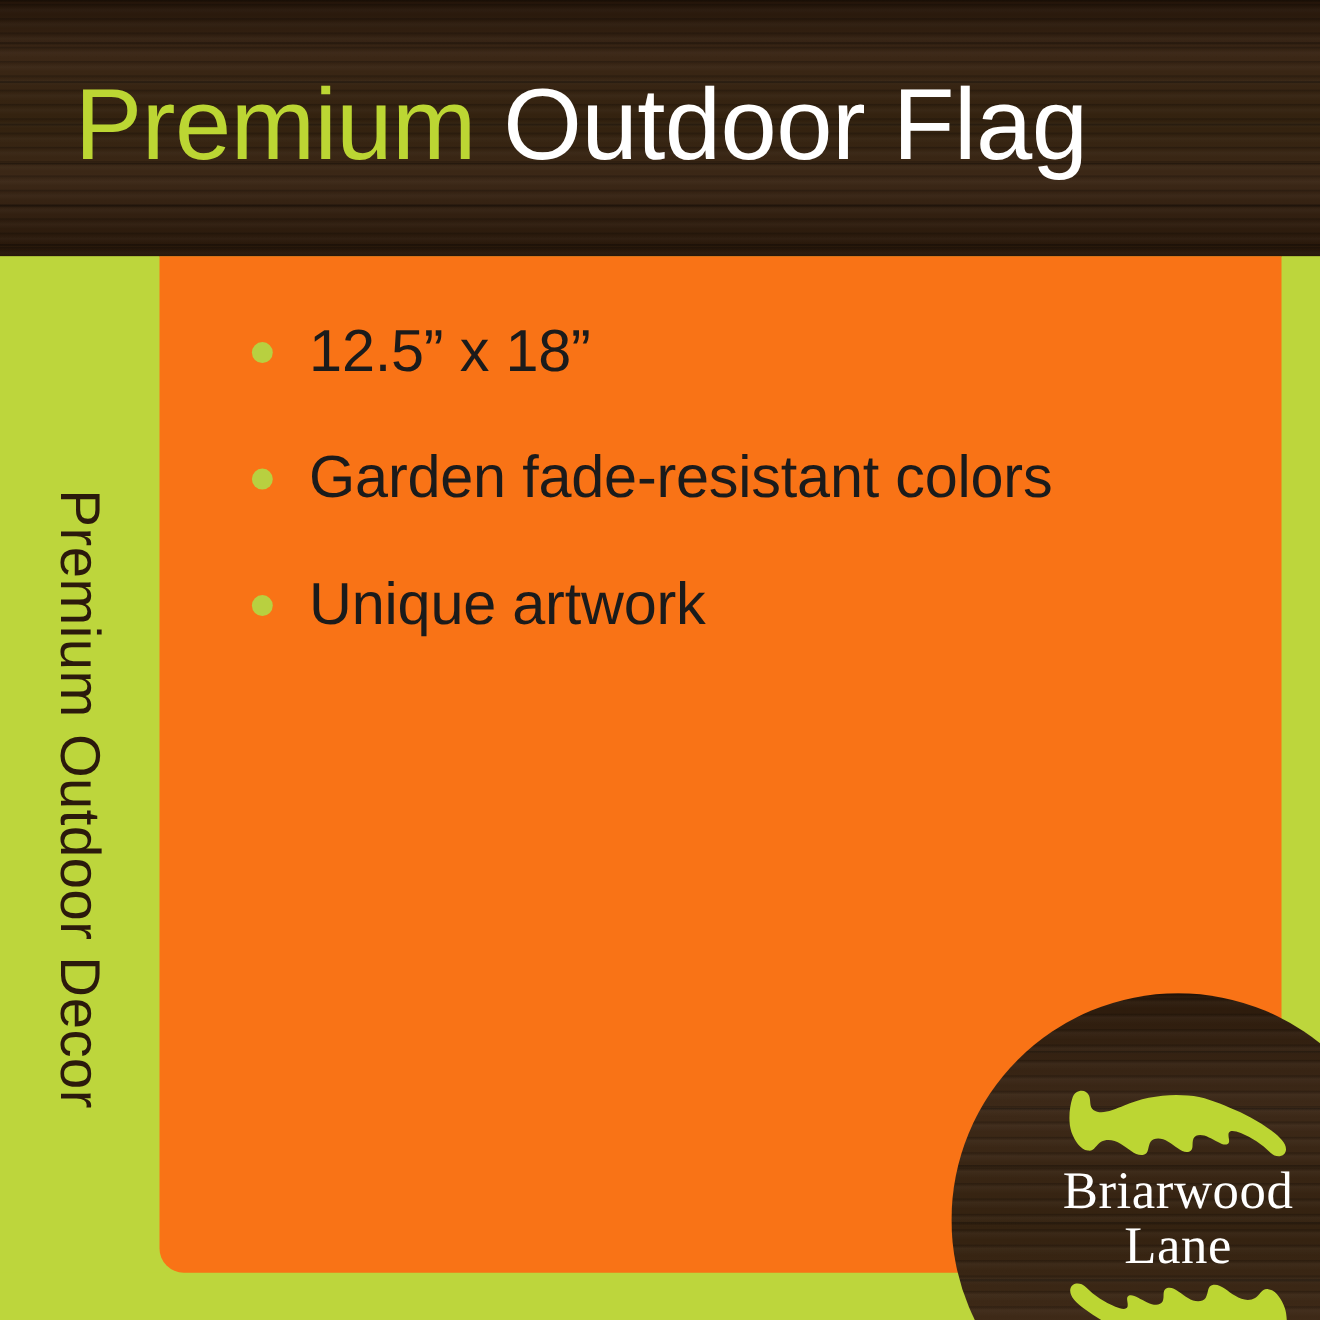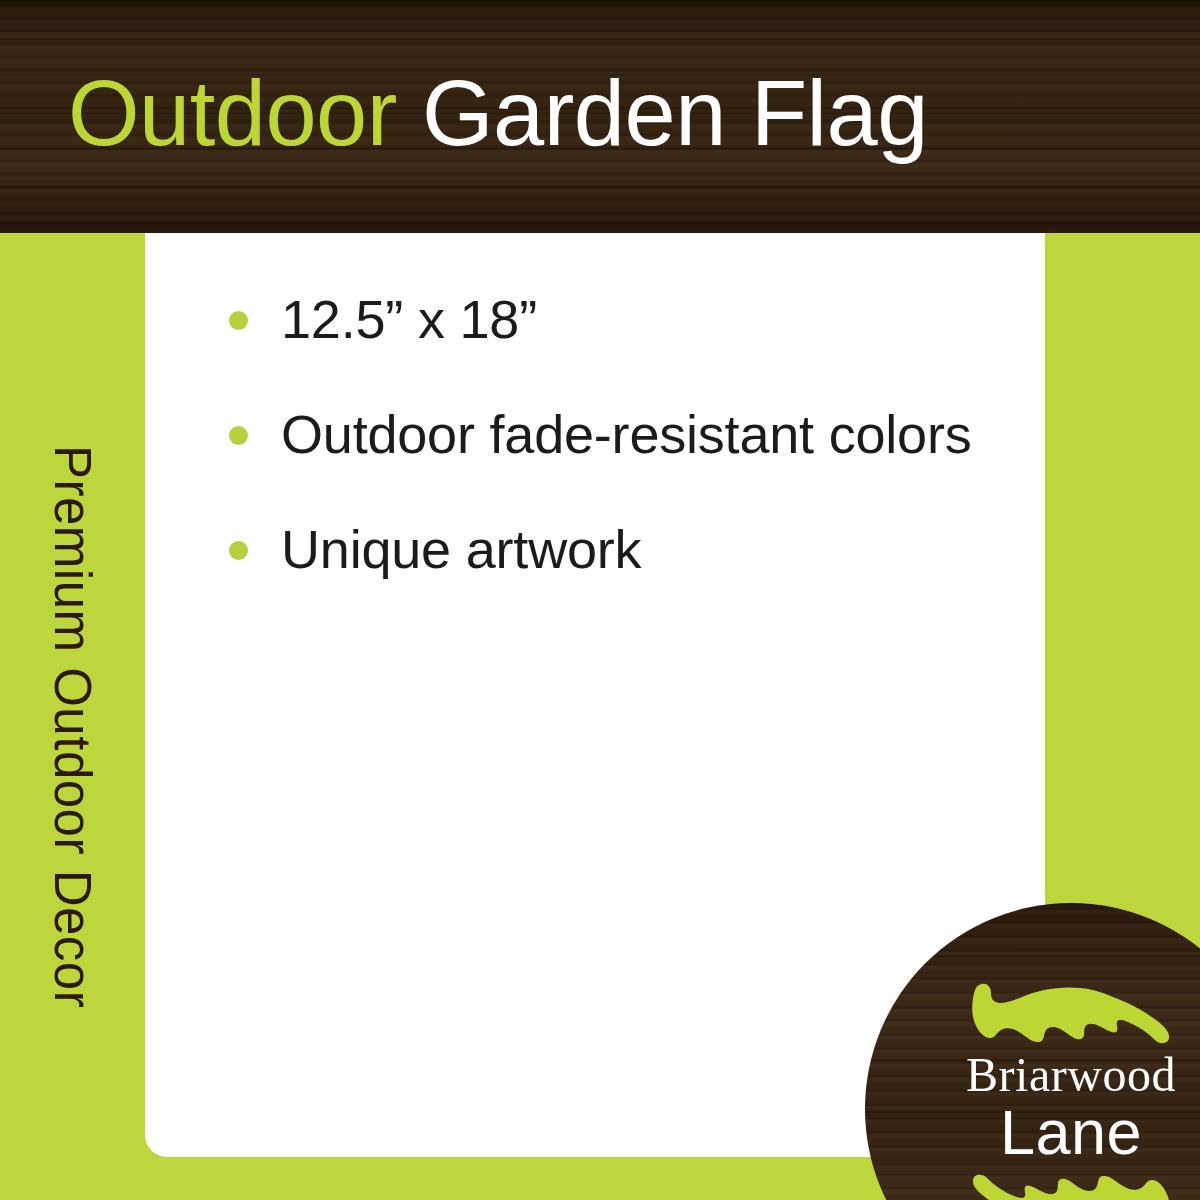--- a/index.html
+++ b/index.html
@@ -110,23 +110,23 @@
     width: 1200px;
     height: 43px;
     background: #bdd63c;
   }
 
   
   .white-panel {
     position: absolute;
     left: 145px;
     top: 233px;
-    width: 900px;
+    width: 1020px;
     height: 924px;
-    background: #ffffff;
+    background: #f97316;
     border-bottom-left-radius: 22px;
   }
 
   
   .bullet-list {
     position: absolute;
     left: 78px;
     top: 52px;
     width: 850px;
     list-style: none;
@@ -201,37 +201,37 @@
   .leaf-bottom { margin-top: 6px; transform: scaleY(-1) scaleX(-1); }
   .logo-word-1 {
     font-family: "Liberation Serif", serif;
     font-size: 48px;
     line-height: 1.02;
     color: #ffffff;
     letter-spacing: 0.5px;
     white-space: nowrap;
   }
   .logo-word-2 {
-    font-family: Liberation Sans, sans-serif;
-    font-size: 63px;
+    font-family: Liberation Serif, serif;
+    font-size: 48px;
     line-height: 1.04;
     color: #ffffff;
     letter-spacing: 0.5px;
     white-space: nowrap;
   }
 </style>
 </head>
 <body>
 
 <div id="canvas">
 
   <div class="header-band">
     <div class="header-title">
-      <span class="accent">Outdoor</span>
-      <span class="plain">Garden Flag</span>
+      <span class="accent">Premium</span>
+      <span class="plain">Outdoor Flag</span>
     </div>
   </div>
 
   <div class="left-rail">
     <div class="rail-text">
       <span>Premium Outdoor Decor</span>
     </div>
   </div>
 
   <div class="right-rail"></div>
@@ -239,21 +239,21 @@
   <div class="bottom-strip"></div>
 
   <div class="white-panel">
     <ul class="bullet-list">
       <li class="bullet-item">
         <span class="bullet-dot"></span>
         <span>12.5” x 18”</span>
       </li>
       <li class="bullet-item">
         <span class="bullet-dot"></span>
-        <span>Outdoor fade-resistant colors</span>
+        <span>Garden fade-resistant colors</span>
       </li>
       <li class="bullet-item">
         <span class="bullet-dot"></span>
         <span>Unique artwork</span>
       </li>
     </ul>
   </div>
 
   <div class="logo-badge">
     <div class="logo-inner">

